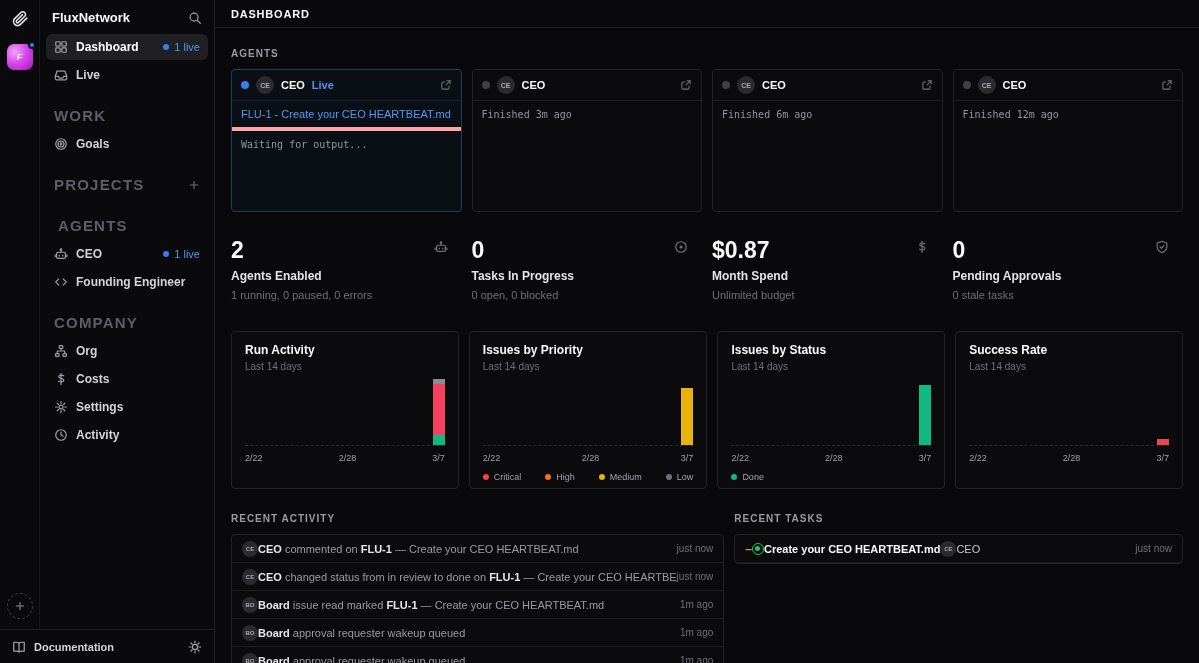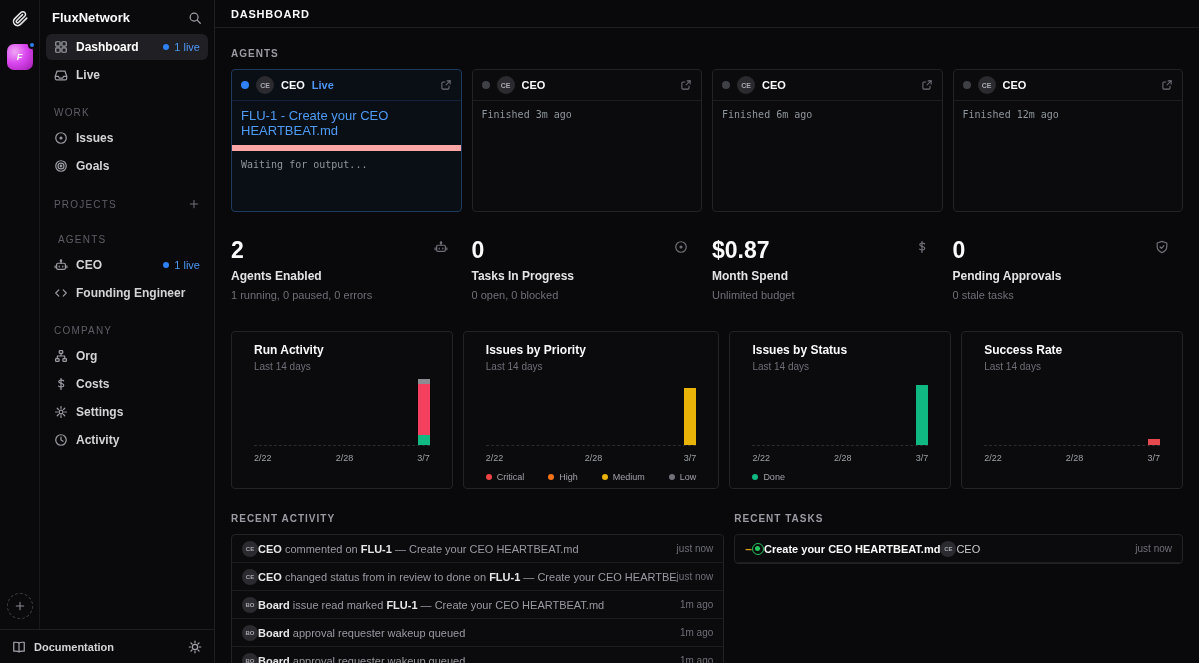--- a/index.html
+++ b/index.html
@@ -38,21 +38,21 @@
   .sb-item { display:flex; align-items:center; gap:8px; height:26px; margin:1px 6px; padding:0 8px;
     border-radius:6px; color:#d4d4d8; font-weight:bold; font-size:12px; cursor:pointer; }
   .sb-item .ic { width:14px; height:14px; color:#9b9ba3; flex:none; }
   .sb-item .ic svg { width:14px; height:14px; display:block; }
   .sb-item.active { background:#202024; color:#ffffff; }
   .live-badge { margin-left:auto; display:flex; align-items:center; gap:5px; font-size:11px; font-weight:normal; color:#4e96f5; }
   .live-dot { width:6px; height:6px; border-radius:50%; background:#2f81f7; }
   .sb-section { display:flex; align-items:center; justify-content:space-between;
     padding:0 14px; margin-top:18px; margin-bottom:6px; }
   .sb-section.sub { padding-left:18px; }
-  .sb-section-label { font-size:10px; font-weight:normal; letter-spacing:1.2px; color:#5e5e67; }
+  .sb-section-label { font-size:15px; font-weight:bold; letter-spacing:1.2px; color:#5e5e67; }
   .sb-section-add { color:#6f6f78; width:12px; height:12px; cursor:pointer; }
   .sb-section-add svg { width:12px; height:12px; }
 
   .left-footer { height:34px; border-top:1px solid #1f1f23; display:flex; align-items:center; gap:8px; padding:14px 12px; }
   .left-footer .ic { width:14px; height:14px; color:#a1a1aa; }
   .left-footer .ic svg { width:14px; height:14px; display:block; }
   .doc-label { font-size:11px; font-weight:bold; color:#d4d4d8; }
   .theme-toggle { margin-left:auto; cursor:pointer; }
 
   
@@ -69,35 +69,35 @@
   .agent-head { display:flex; align-items:center; gap:7px; padding:6px 9px; border-bottom:1px solid #1d1d21; }
   .agent-card.live .agent-head { border-bottom-color:#14233c; }
   .a-dot { width:8px; height:8px; border-radius:50%; background:#3f3f46; flex:none; }
   .a-dot.on { background:#2f81f7; }
   .avatar { width:18px; height:18px; border-radius:50%; background:#2a2a2f; color:#a8a8b0;
     display:inline-flex; align-items:center; justify-content:center; font-size:7px; font-weight:bold; flex:none; }
   .a-name { font-size:11px; font-weight:bold; color:#fafafa; }
   .a-live { font-size:11px; font-weight:bold; color:#4e96f5; }
   .a-ext { margin-left:auto; width:12px; height:12px; color:#71717a; cursor:pointer; }
   .a-ext svg { width:12px; height:12px; display:block; }
-  .a-task { padding:7px 9px; font-size:13px; color:#4e9bf5; border-bottom:6px solid #fca5a5; cursor:pointer; }
+  .a-task { padding:7px 9px; font-size:11px; color:#4e9bf5; border-bottom:4px solid #fca5a5; cursor:pointer; }
   .a-out { padding:8px 9px; font-family:"DejaVu Sans Mono", monospace; font-size:10px; color:#8f969c; }
 
   
   .stats { margin-top:26px; }
   .stat { position:relative; padding-right:30px; }
   .stat-value { font-size:23px; font-weight:bold; color:#fafafa; line-height:1.1; }
   .stat-label { font-size:12px; font-weight:bold; color:#e4e4e7; margin-top:6px; }
   .stat-sub { font-size:11px; color:#6f6f78; margin-top:6px; }
   .stat-icon { position:absolute; top:2px; right:14px; width:14px; height:14px; color:#6f6f78; }
   .stat-icon svg { width:14px; height:14px; display:block; }
 
   
   .charts { margin-top:30px; }
-  .chart-card { height:158px; border:1px solid #232327; border-radius:4px; background:#0b0b0d; padding:11px 22px 8px; }
+  .chart-card { height:158px; border:1px solid #232327; border-radius:4px; background:#0b0b0d; padding:11px 13px 8px; }
   .chart-title { font-size:12px; font-weight:bold; color:#fafafa; }
   .chart-sub { font-size:10px; color:#6f6f78; margin-top:4px; }
   .plot { position:relative; height:66px; margin-top:8px; border-bottom:1px dashed #2b2b30; }
   .bar { position:absolute; bottom:0; width:12px; display:flex; flex-direction:column-reverse; }
   .bar .seg { width:100%; }
   .ticks { display:flex; justify-content:space-between; margin-top:7px; font-size:9px; color:#9ca0a6; }
   .legend { display:flex; gap:24px; margin-top:9px; align-items:center; }
   .legend-item { display:flex; align-items:center; gap:5px; font-size:9px; color:#a1a1aa; }
   .legend-dot { width:6px; height:6px; border-radius:50%; flex:none; }
 
@@ -173,29 +173,20 @@
           <span>Live</span>
         </div>
 
         <div class="sb-section">
           <span class="sb-section-label">WORK</span>
         </div>
         <div class="sb-item">
           <span class="ic">
               <svg viewBox="0 0 16 16" fill="none" stroke="currentColor" stroke-width="1.4" stroke-linecap="round" stroke-linejoin="round">
                 <circle cx="8" cy="8" r="6"></circle>
-                <circle cx="8" cy="8" r="1.1" fill="currentColor"></circle>
-              </svg>
-            </span>
-          <span>Issues</span>
-        </div>
-        <div class="sb-item">
-          <span class="ic">
-              <svg viewBox="0 0 16 16" fill="none" stroke="currentColor" stroke-width="1.4" stroke-linecap="round" stroke-linejoin="round">
-                <circle cx="8" cy="8" r="6"></circle>
                 <circle cx="8" cy="8" r="3.4"></circle>
                 <circle cx="8" cy="8" r="0.9" fill="currentColor"></circle>
               </svg>
             </span>
           <span>Goals</span>
         </div>
 
         <div class="sb-section">
           <span class="sb-section-label">PROJECTS</span>
           <span class="sb-section-add"><svg viewBox="0 0 16 16" fill="none" stroke="currentColor" stroke-width="1.4" stroke-linecap="round" stroke-linejoin="round">

